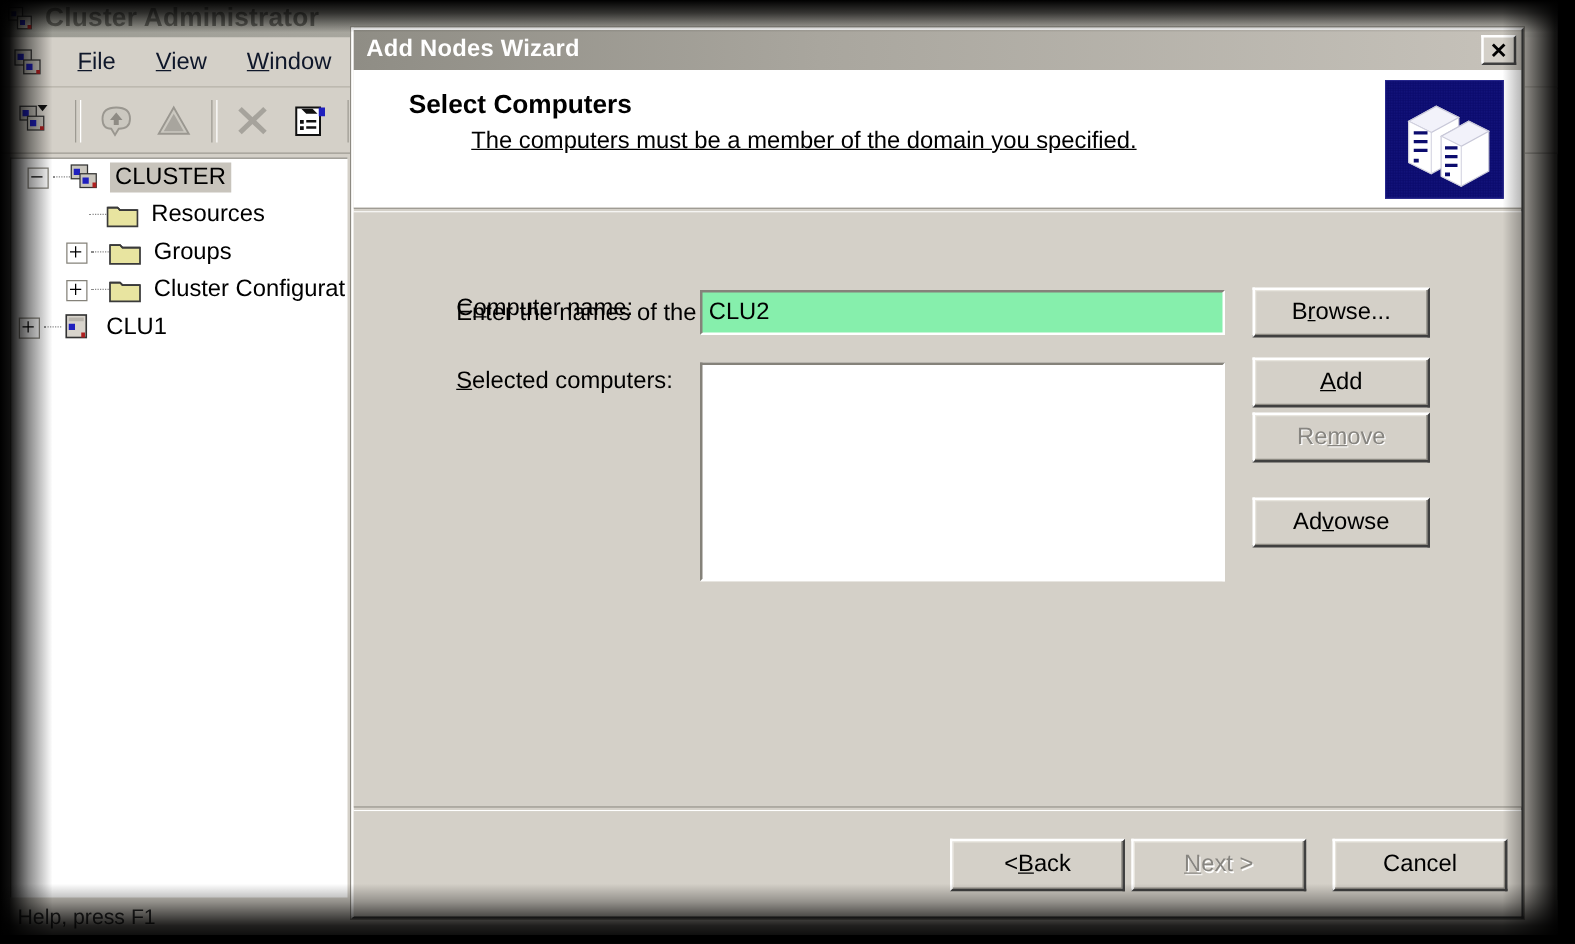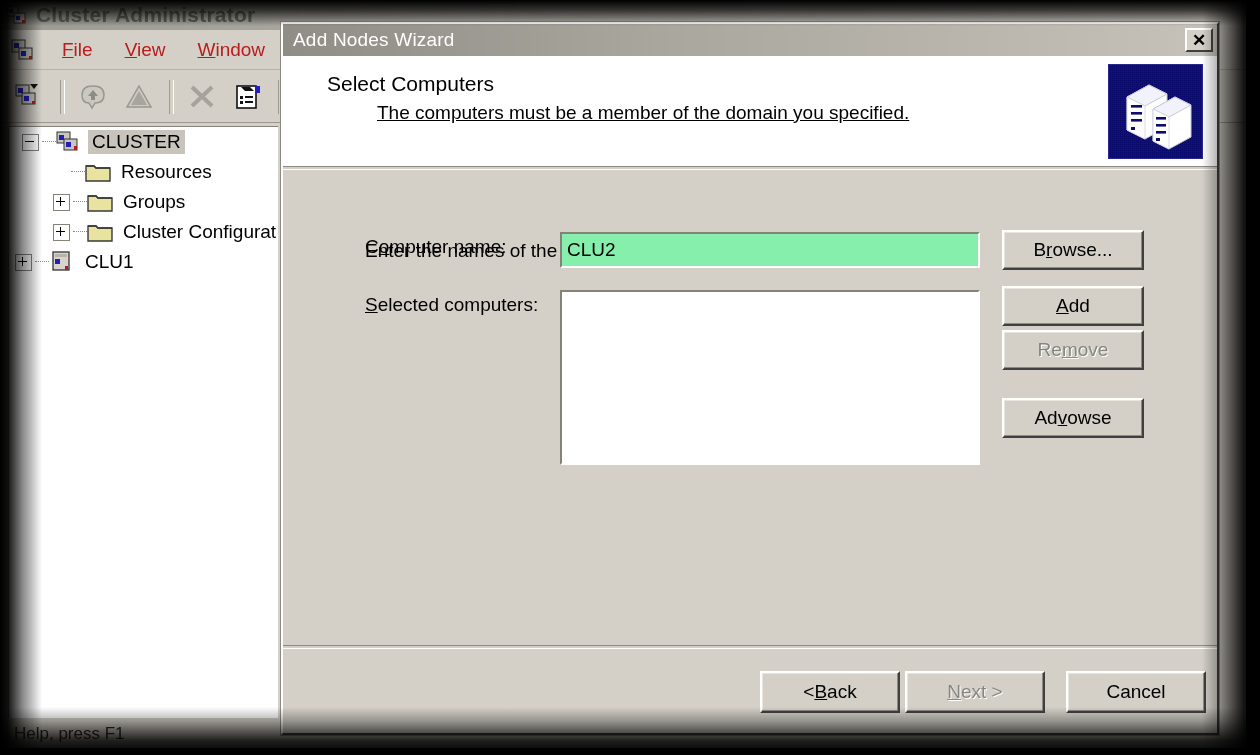--- a/index.html
+++ b/index.html
@@ -72,21 +72,21 @@
     padding-left: 10px;
     border-bottom: 1px solid #b5b1a8;
   }
   .menu-doc-icon {
     width: 26px; height: 26px;
     margin-right: 10px;
     flex: 0 0 auto;
   }
   .menu-item {
     font-size: 19px;
-    color: #b91c1c;
+    color: #0f172a;
     padding: 2px 16px;
     white-space: nowrap;
     cursor: default;
   }
   .menu-item u { text-decoration: underline; }
 
   #mmc-toolbar {
     position: absolute;
     left: 0; top: 71px;
     width: 100%;
@@ -220,21 +220,21 @@
     height: 32px;
     background: linear-gradient(to right, #8f8d85 0%, #a9a69e 40%, #c6c2ba 100%);
     display: flex;
     align-items: center;
     padding: 0 4px 0 10px;
     box-sizing: border-box;
     flex: 0 0 auto;
   }
   #wiz-title-text {
     font-size: 19px;
-    font-weight: normal;
+    font-weight: bold;
     color: #ffffff;
     flex: 1 1 auto;
     white-space: nowrap;
     letter-spacing: 0.2px;
   }
   #wiz-close {
     width: 28px; height: 24px;
     background: #d4d0c8;
     border-top: 2px solid #ffffff;
     border-left: 2px solid #ffffff;
@@ -254,21 +254,21 @@
   #wiz-header {
     background: #ffffff;
     height: 110px;
     flex: 0 0 auto;
     position: relative;
     box-sizing: border-box;
     padding: 16px 0 0 44px;
   }
   #wiz-head-title {
     font-size: 21px;
-    font-weight: normal;
+    font-weight: bold;
     color: #000;
     margin: 0 0 6px 0;
   }
   #wiz-head-sub {
     font-size: 19px;
     color: #000;
     margin-left: 50px;
     text-decoration: underline;
   }
   #wiz-banner-icon {

